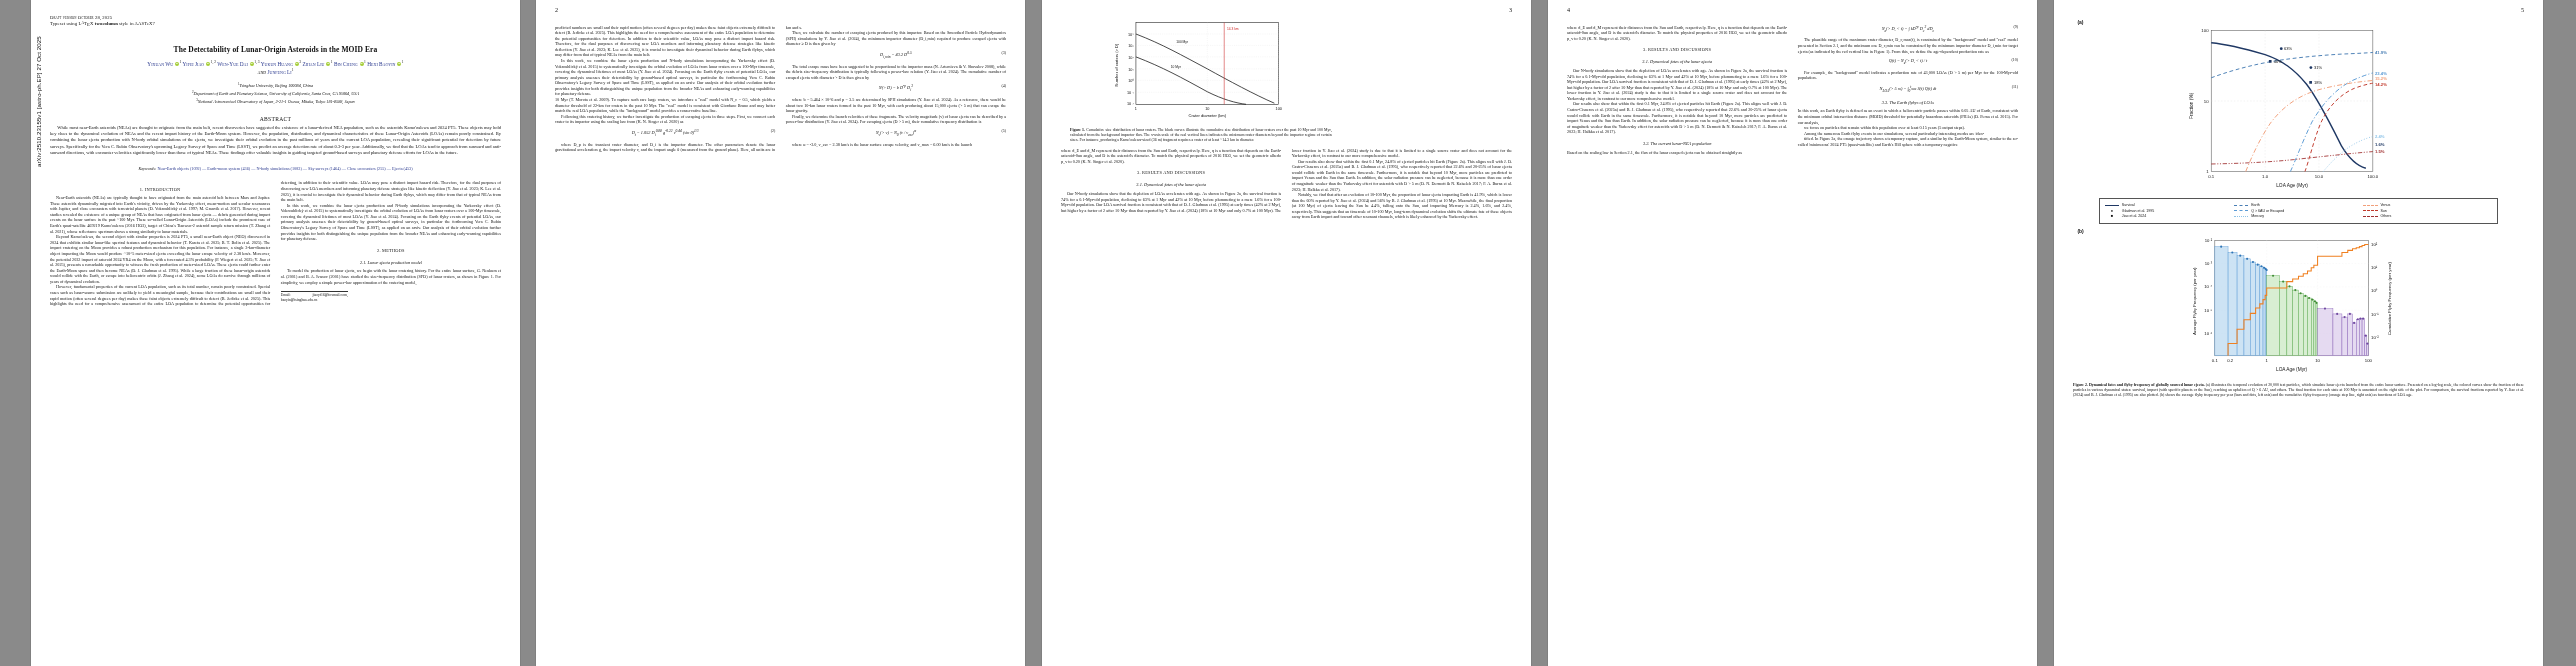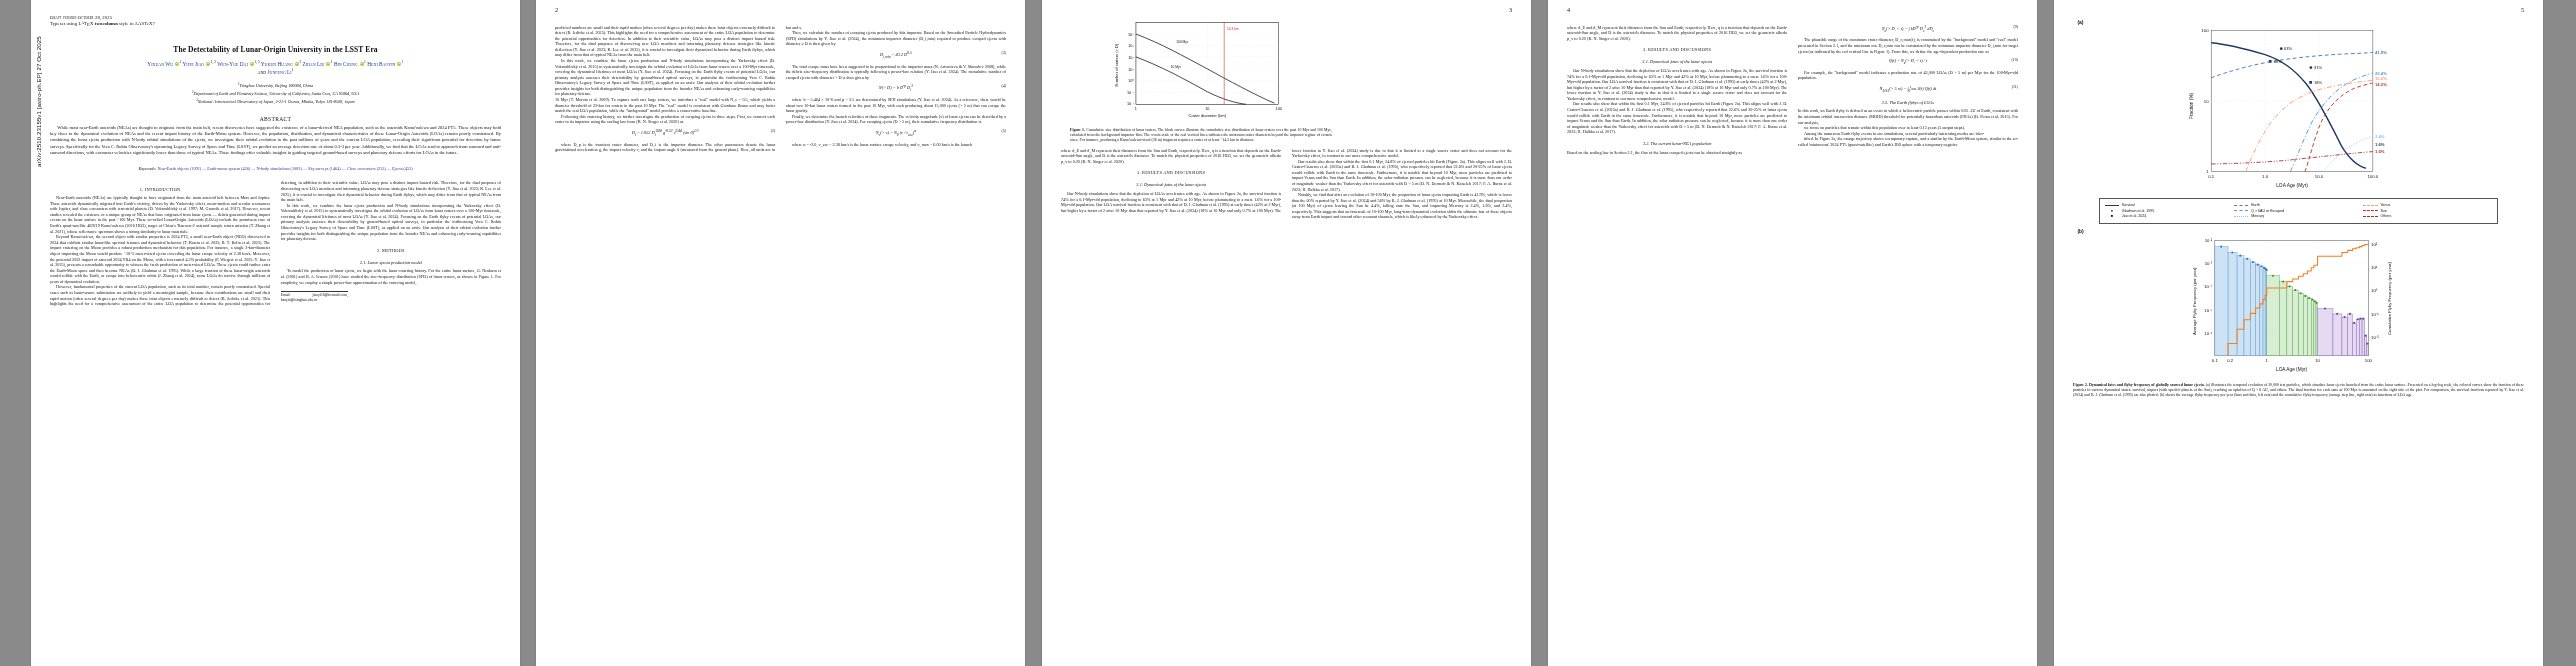--- a/index.html
+++ b/index.html
@@ -72,21 +72,21 @@
   <div class="page p1">
     <div class="arxiv-strip">arXiv:2510.23155v1 [astro-ph.EP] 27 Oct 2025</div>
     <div class="pad">
       <div class="draftline">
         <div>Draft version October 28, 2025</div>
         <div class="l2">
           <span>Typeset using L</span><span style="font-size:3.6px;vertical-align:1.1px;">A</span><span>T</span><span style="vertical-align:-1.1px;">E</span><span>X </span><b>twocolumn</b><span> style in AASTeX7</span>
         </div>
       </div>
 
-      <div class="ttl">The Detectability of Lunar-Origin University in the LSST Era</div>
+      <div class="ttl">The Detectability of Lunar-Origin Asteroids in the MOID Era</div>
 
       <div class="authors">
         <span><span>Yixuan Wu</span> <span class="orc"></span><span class="sup">1</span></span>
         <span><span>Yifei Jiao</span> <span class="orc"></span><span class="sup">1, 2</span></span>
         <span><span>Wen-Yue Dai</span> <span class="orc"></span><span class="sup">1, 3</span></span>
         <span><span>Yukun Huang</span> <span class="orc"></span><span class="sup">3</span></span>
         <span><span>Zihan Liu</span> <span class="orc"></span><span class="sup">1</span></span>
         <span><span>Bin Cheng</span> <span class="orc"></span><span class="sup">1</span></span>
         <span><span>Hexi Baoyin</span> <span class="orc"></span><span class="sup">1</span></span>
         <div>

